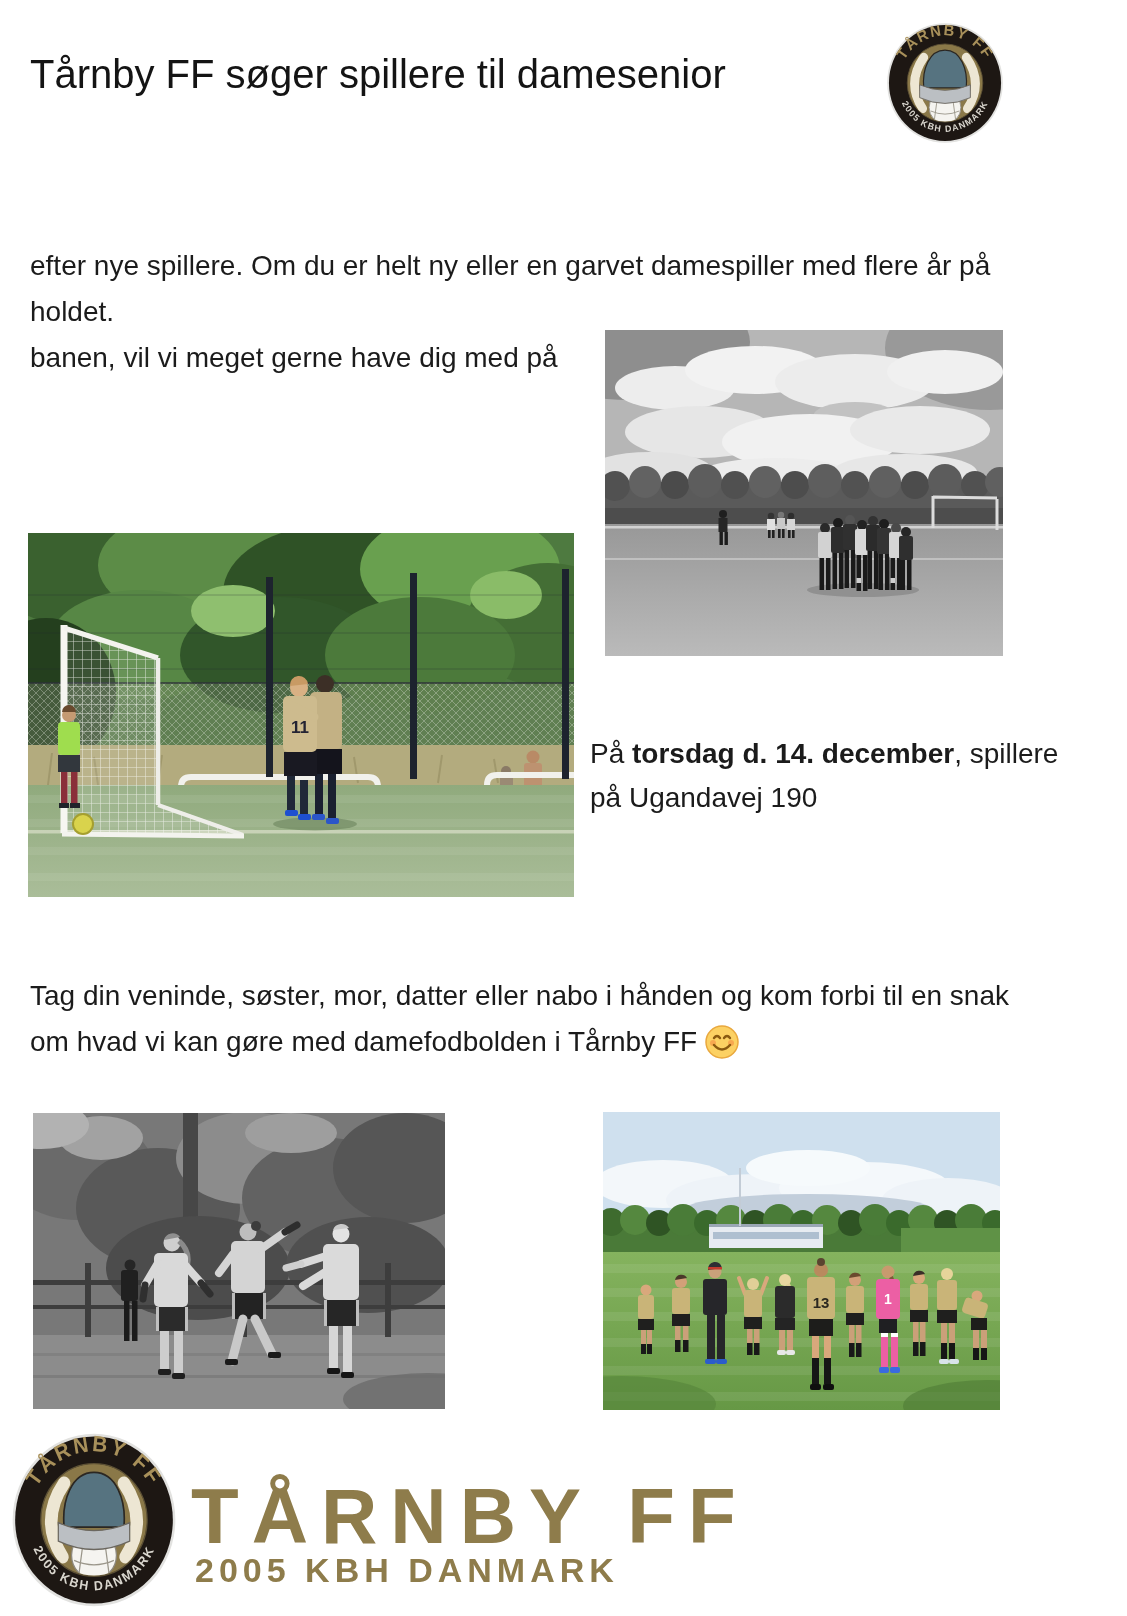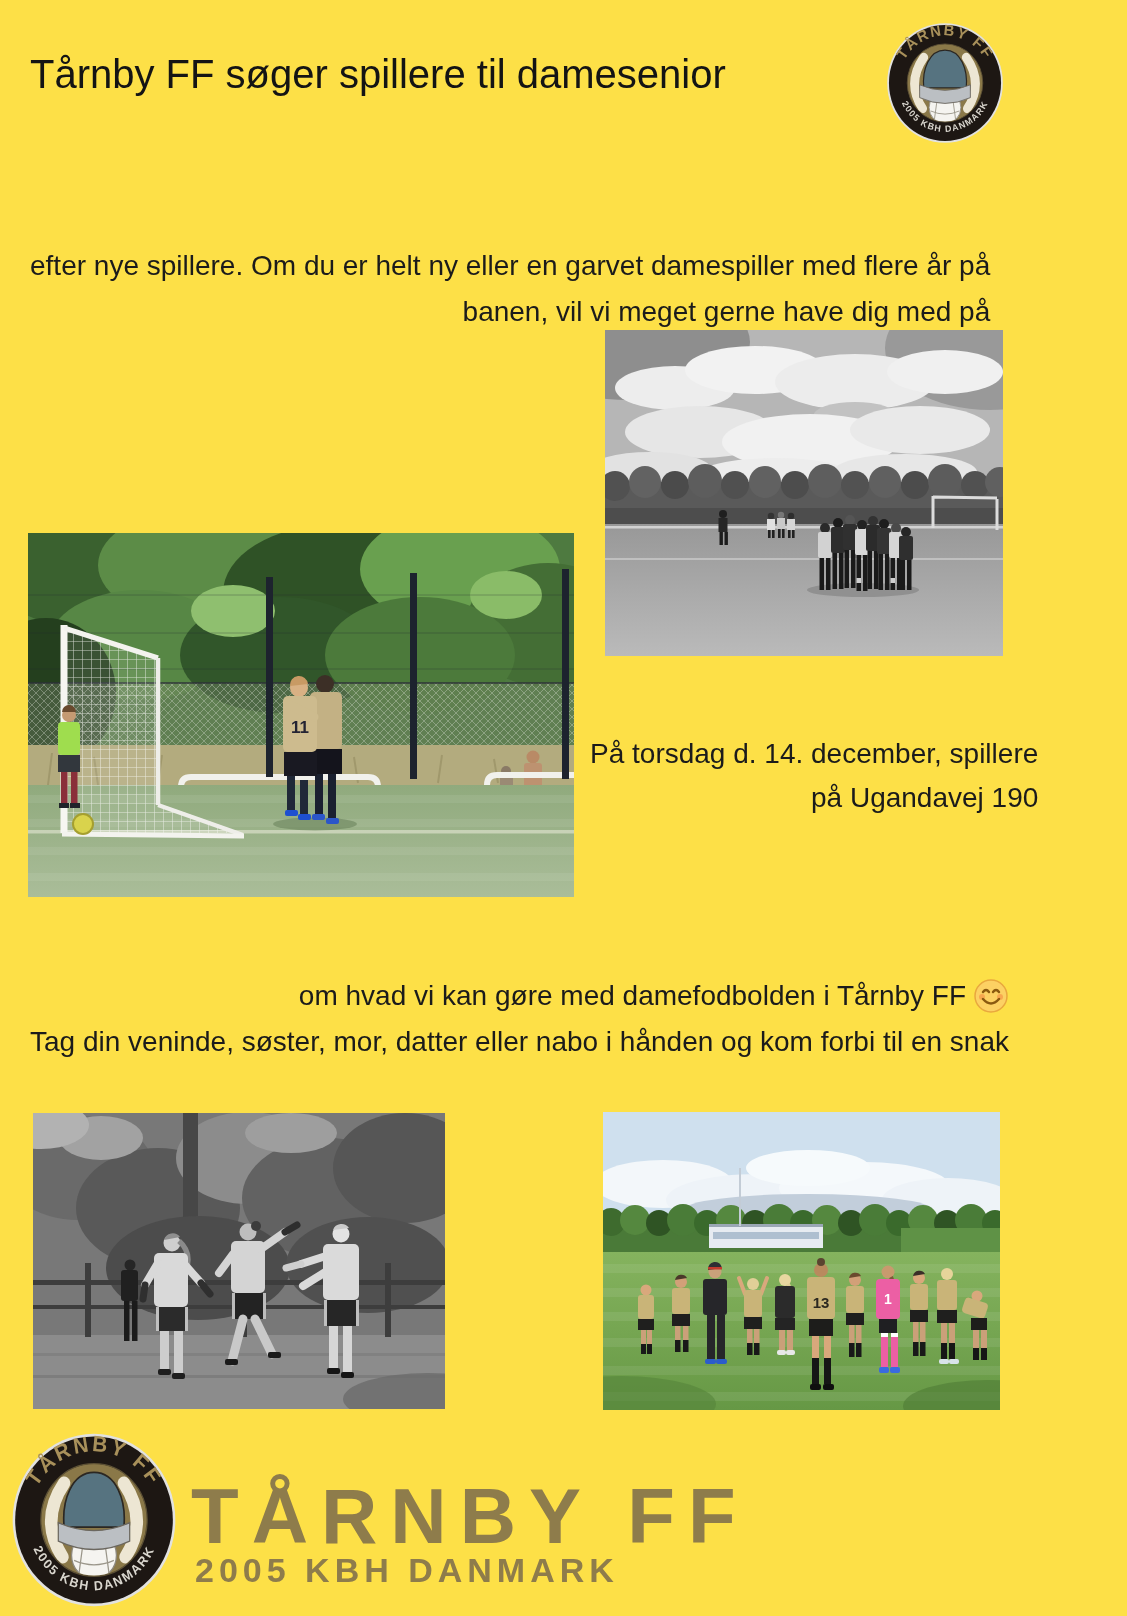--- a/index.html
+++ b/index.html
@@ -1,24 +1,24 @@
 <!DOCTYPE html>
 <html><head>
 <meta charset="utf-8">
 <style>
   html,body{margin:0;padding:0;background:#9a9a9a;}
-  .page{position:relative;width:1127px;height:1616px;background:#fde047;overflow:hidden;
-        font-family:"Liberation Sans",sans-serif;color:#1b1b1b;text-align:right;}
+  .page{position:relative;width:1127px;height:1616px;background:#ffffff;overflow:hidden;
+        font-family:"Liberation Sans",sans-serif;color:#1b1b1b;}
   .title{position:absolute;left:30px;top:23px;font-size:40px;line-height:48px;font-weight:400;
          color:#141414;white-space:nowrap;}
   .para{position:absolute;white-space:nowrap;}
   .para .ln{display:block;}
   .intro{left:30px;top:243px;font-size:28px;line-height:46px;}
   .invite{left:590px;top:732px;font-size:28px;line-height:44px;}
-  .invite b{font-weight:400;}
+  .invite b{font-weight:700;}
   .outro{left:30px;top:973px;font-size:28px;line-height:46px;}
   .emoji{display:inline-block;width:36px;height:36px;vertical-align:-9px;margin-left:7px;}
   .photo{position:absolute;display:block;}
   #photo-huddle{left:605px;top:330px;}
   #photo-hug{left:28px;top:533px;}
   #photo-celebration{left:33px;top:1113px;}
   #photo-teamtalk{left:603px;top:1112px;}
   .badge{position:absolute;display:block;}
   #badge-top{left:886px;top:22px;}
   #badge-footer{left:11px;top:1432px;}
@@ -65,22 +65,22 @@
 <div class="page">
 
   <h1 class="title">Tårnby FF søger spillere til damesenior</h1>
 
   <svg id="badge-top" class="badge" width="118" height="122" viewBox="0 0 200 200" preserveAspectRatio="none">
     <use href="#badge-sym" width="200" height="200"></use>
   </svg>
 
   <div class="para intro">
     <span class="ln">efter nye spillere. Om du er helt ny eller en garvet damespiller med flere år på</span>
+    <span class="ln">holdet.</span>
     <span class="ln">banen, vil vi meget gerne have dig med på</span>
-    <span class="ln">holdet.</span>
   </div>
 
   <svg id="photo-huddle" class="photo" width="398" height="326" viewBox="0 0 398 326">
     <defs>
       <linearGradient id="pb-field" x1="0" y1="0" x2="0" y2="1">
         <stop offset="0" stop-color="#989898"></stop>
           <stop offset="1" stop-color="#bababa"></stop>
       </linearGradient>
     </defs>
     <rect width="398" height="326" fill="#b6b6b6"></rect>
@@ -283,29 +283,29 @@
     </g>
     <circle cx="55" cy="291" r="10" fill="#d9d34c" stroke="#a59f2f" stroke-width="2"></circle>
   </svg>
 
   <div class="para invite">
     <span class="ln"><span>På </span><b>torsdag d. 14. december</b><span>, spillere</span></span>
     <span class="ln">på Ugandavej 190</span>
   </div>
 
   <div class="para outro">
+    <span class="ln">Tag din veninde, søster, mor, datter eller nabo i hånden og kom forbi til en snak</span>
     <span class="ln"><span>om hvad vi kan gøre med damefodbolden i Tårnby FF</span><svg class="emoji" viewBox="0 0 36 36">
           <circle cx="18" cy="18" r="16" fill="#fcd163" stroke="#e9a83e" stroke-width="1.5"></circle>
           <path d="M10 14 Q13 10 16 14" stroke="#8a5a10" stroke-width="2.4" fill="none" stroke-linecap="round"></path>
           <path d="M20 14 Q23 10 26 14" stroke="#8a5a10" stroke-width="2.4" fill="none" stroke-linecap="round"></path>
           <circle cx="9" cy="19" r="3" fill="#f6a14c" opacity="0.85"></circle>
           <circle cx="27" cy="19" r="3" fill="#f6a14c" opacity="0.85"></circle>
           <path d="M10 21 Q18 30 26 21" stroke="#8a5a10" stroke-width="2.4" fill="none" stroke-linecap="round"></path>
         </svg></span>
-    <span class="ln">Tag din veninde, søster, mor, datter eller nabo i hånden og kom forbi til en snak</span>
   </div>
 
   <svg id="photo-celebration" class="photo" width="412" height="296" viewBox="0 0 412 296">
     <rect width="412" height="296" fill="#787878"></rect>
     <ellipse cx="45" cy="55" rx="75" ry="52" fill="#6a6a6a"></ellipse>
     <ellipse cx="125" cy="95" rx="82" ry="60" fill="#595959"></ellipse>
     <ellipse cx="215" cy="45" rx="72" ry="46" fill="#8c8c8c"></ellipse>
     <ellipse cx="295" cy="85" rx="86" ry="60" fill="#626262"></ellipse>
     <ellipse cx="372" cy="55" rx="72" ry="55" fill="#565656"></ellipse>
     <ellipse cx="68" cy="25" rx="42" ry="22" fill="#a2a2a2"></ellipse>

